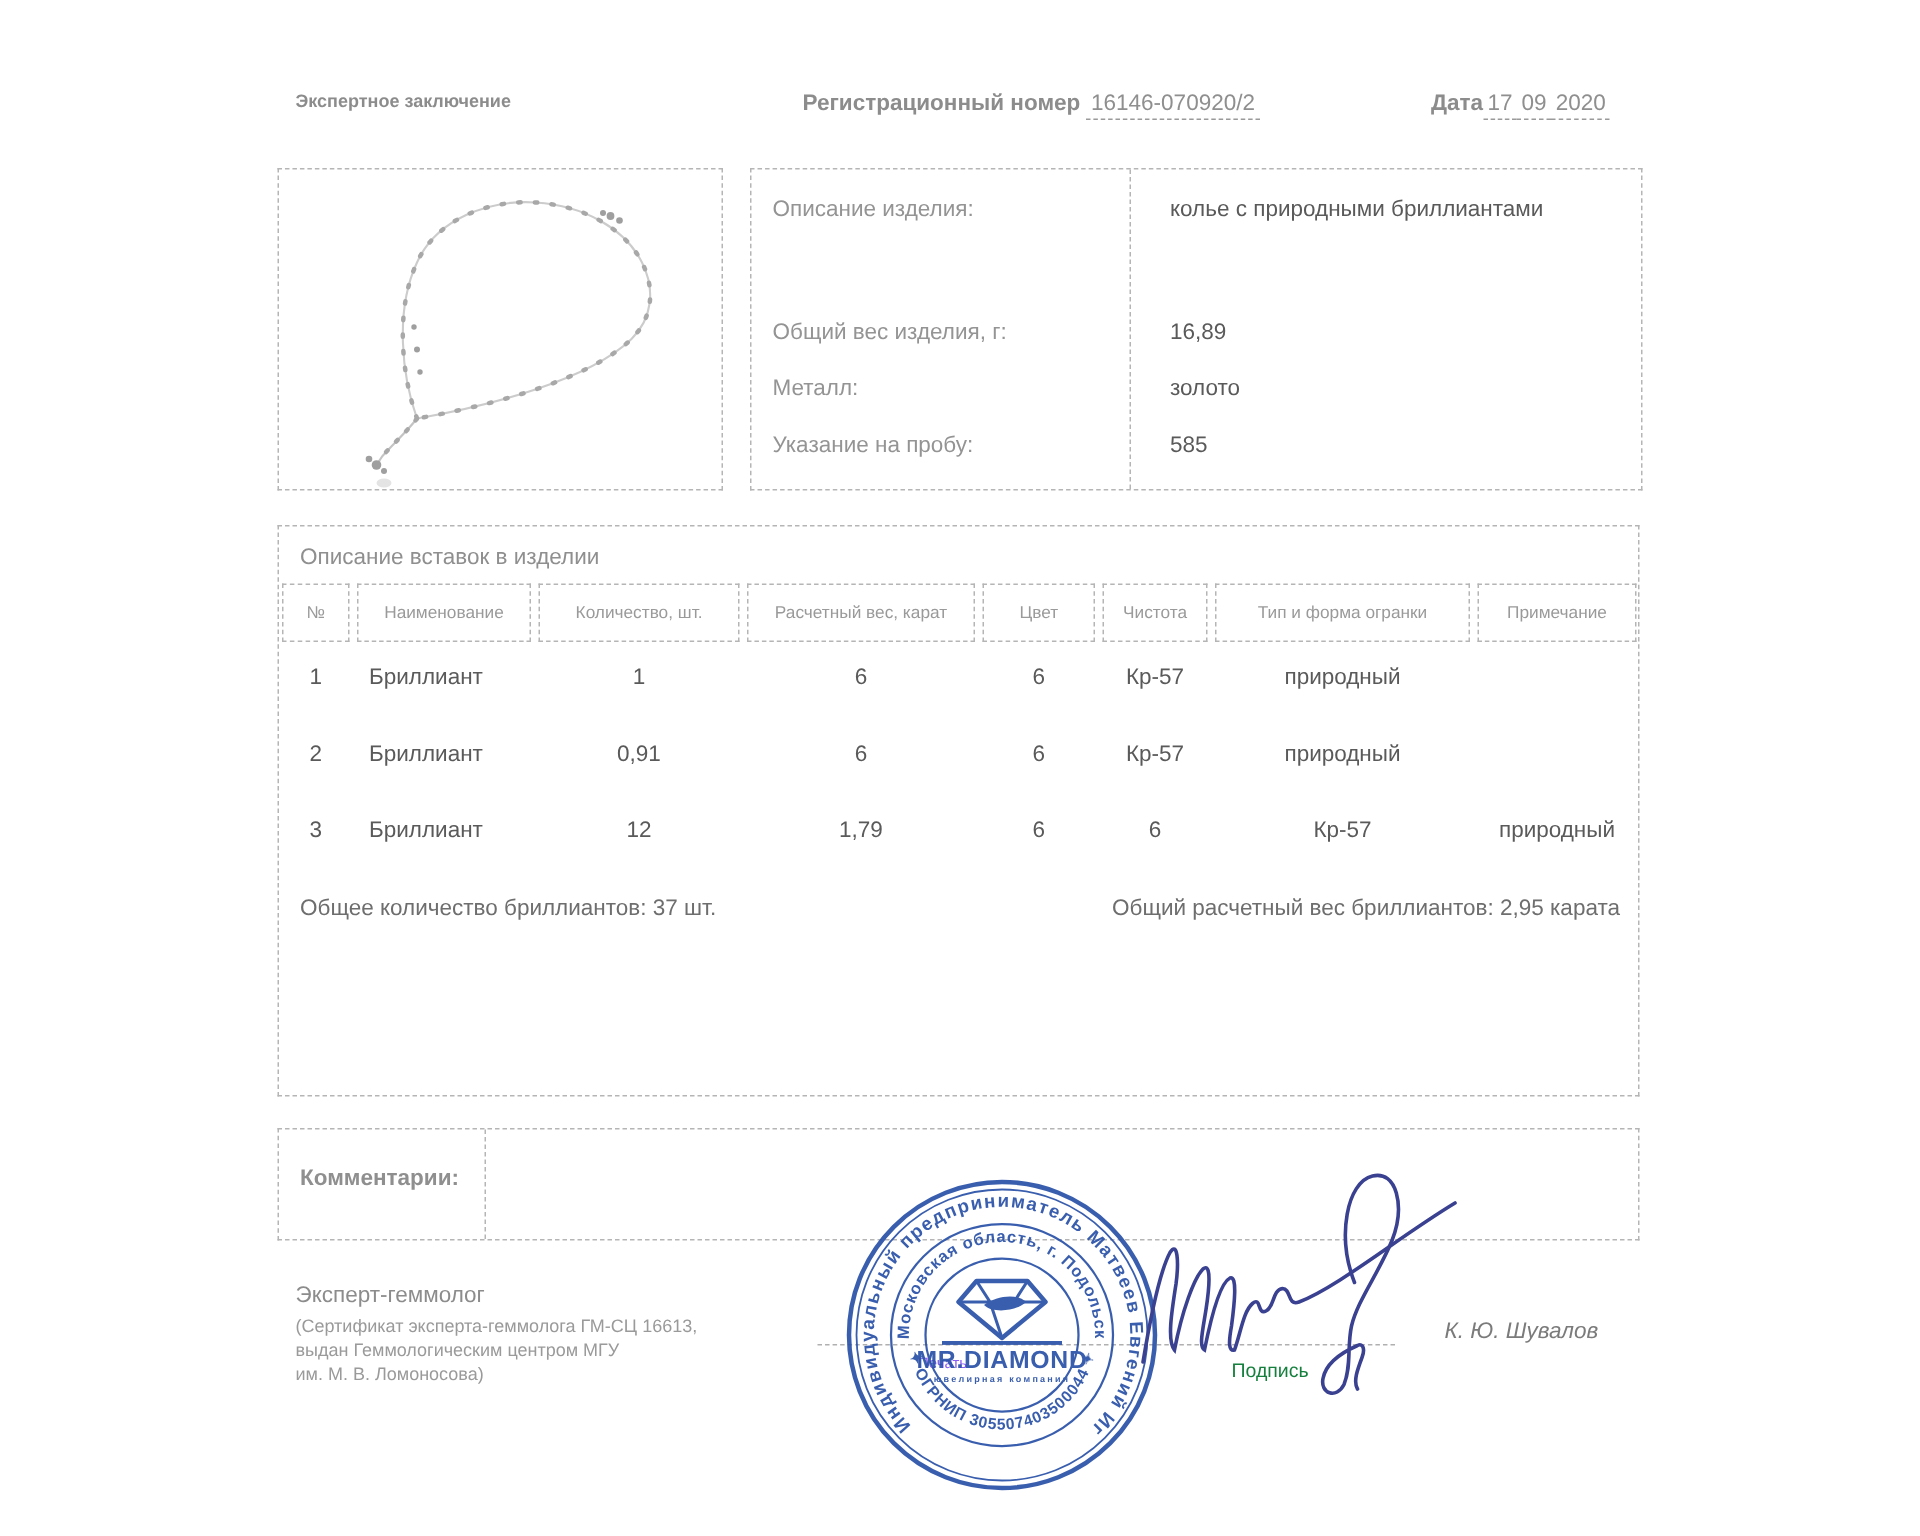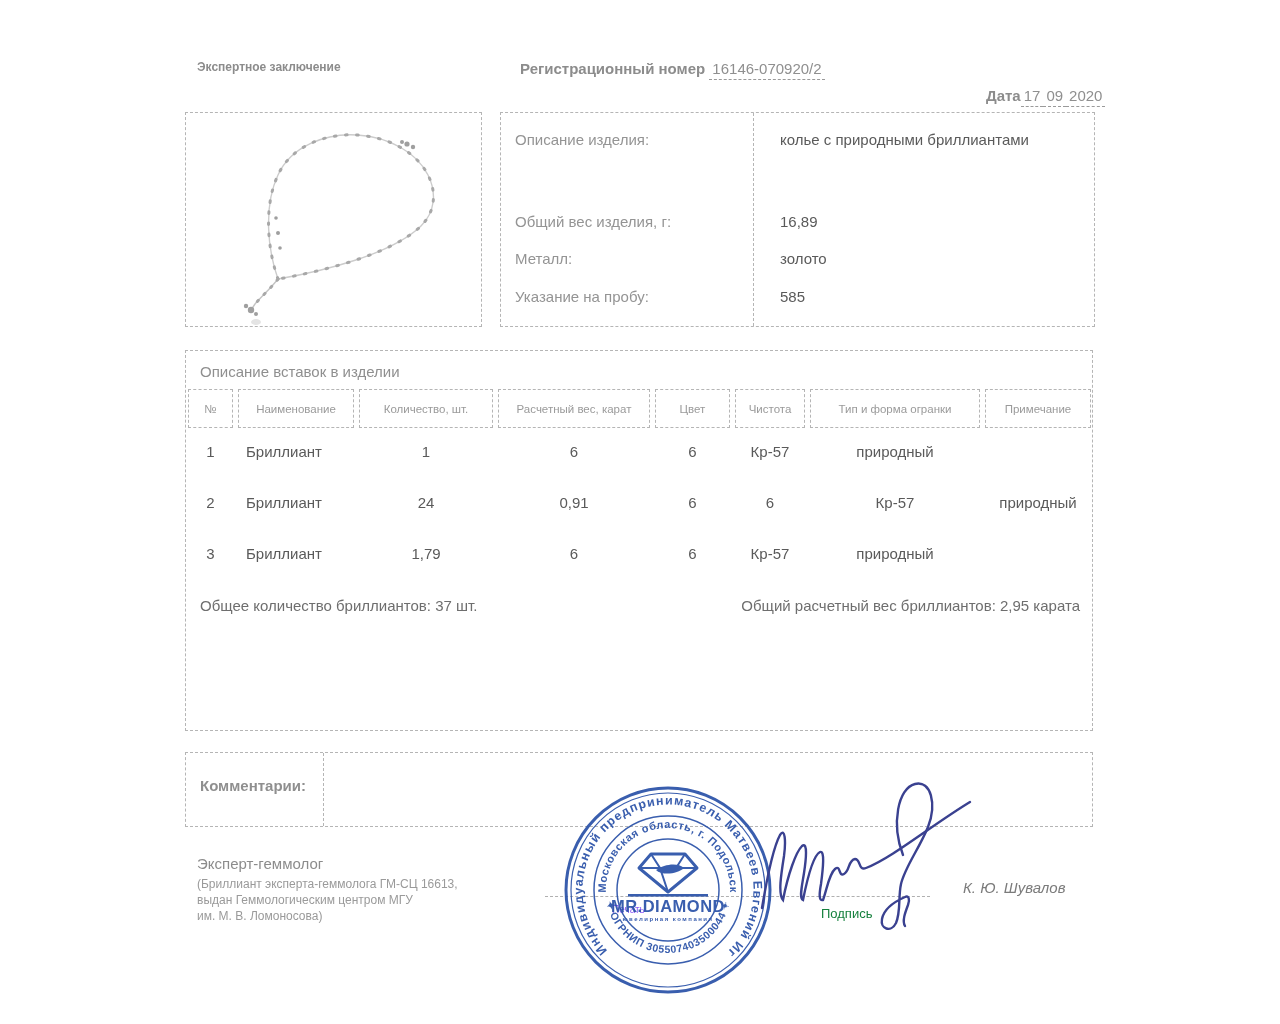--- a/index.html
+++ b/index.html
@@ -4,22 +4,22 @@
 <style>
   * { margin:0; padding:0; box-sizing:border-box; }
   html,body { width:1280px; height:1024px; background:#ffffff;
     font-family:"Liberation Sans", sans-serif; }
   .page { position:absolute; top:0; left:0; width:1280px; height:1024px; overflow:hidden; }
 
   .dashed-box { position:absolute; border:1px dashed #b5b5b5; background:transparent; }
 
   
   .hdr-title { position:absolute; left:197px; top:60px; font-size:12px; font-weight:bold; color:#8c8c8c; }
-  .hdr-reg   { position:absolute; left:520px; top:60px; font-size:15px; color:#8c8c8c; }
-  .hdr-date  { position:absolute; left:986px; top:60px; font-size:15px; color:#8c8c8c;margin-top:27px; }
+  .hdr-reg   { position:absolute; left:535px; top:60px; font-size:15px; color:#8c8c8c; }
+  .hdr-date  { position:absolute; left:954px; top:60px; font-size:15px; color:#8c8c8c; }
   .hdr-reg b, .hdr-date b { font-weight:bold; }
   .u-dash { display:inline-block; border-bottom:1px dashed #9a9a9a; padding:0 3px 2px 3px; color:#8f8f8f; font-weight:normal; }
 
   
   .photo-box { left:185px; top:112px; width:297px; height:215px; }
   .desc-box  { left:500px; top:112px; width:595px; height:215px; }
   .desc-divider { position:absolute; left:252px; top:0; height:100%; border-left:1px dashed #b5b5b5; }
   .desc-row { position:absolute; left:0; width:100%; font-size:15px; }
   .desc-row .lbl { position:absolute; left:14px; color:#949494; }
   .desc-row .val { position:absolute; left:263px; color:#5a5a5a;margin-left:16px; }
@@ -135,30 +135,30 @@
       <div class="cell name">Бриллиант</div>
       <div class="cell">1</div>
       <div class="cell">6</div>
       <div class="cell">6</div>
       <div class="cell">Кр-57</div>
       <div class="cell">природный</div>
     </div>
     <div class="tbl-grid tbl-row r2">
       <div class="cell">2</div>
       <div class="cell name">Бриллиант</div>
-      <div class="cell">24</div>
       <div class="cell">0,91</div>
       <div class="cell">6</div>
       <div class="cell">6</div>
       <div class="cell">Кр-57</div>
       <div class="cell">природный</div>
     </div>
     <div class="tbl-grid tbl-row r3">
       <div class="cell">3</div>
       <div class="cell name">Бриллиант</div>
+      <div class="cell">12</div>
       <div class="cell">1,79</div>
       <div class="cell">6</div>
       <div class="cell">6</div>
       <div class="cell">Кр-57</div>
       <div class="cell">природный</div>
     </div>
 
     <div class="tbl-summary">
       <span class="left">Общее количество бриллиантов: 37 шт.</span>
       <span class="right">Общий расчетный вес бриллиантов: 2,95 карата</span>
@@ -166,21 +166,21 @@
   </div>
 
   <div class="dashed-box comments-box">
     <div class="comments-divider"></div>
     <div class="comments-lbl">Комментарии:</div>
     <div class="comments-val"></div>
   </div>
 
   <div class="expert-title">Эксперт-геммолог</div>
   <div class="expert-cert">
-    <div>(Бриллиант эксперта-геммолога ГМ-СЦ 16613,</div>
+    <div>(Сертификат эксперта-геммолога ГМ-СЦ 16613,</div>
     <div>выдан Геммологическим центром МГУ</div>
     <div>им. М. В. Ломоносова)</div>
   </div>
 
   <div class="sig-line"></div>
   <div class="stamp-caption">Печать</div>
   <div class="sig-caption">Подпись</div>
   <div class="expert-name">К. Ю. Шувалов</div>
 
   <svg class="stamp-svg" viewBox="0 0 224 224">

